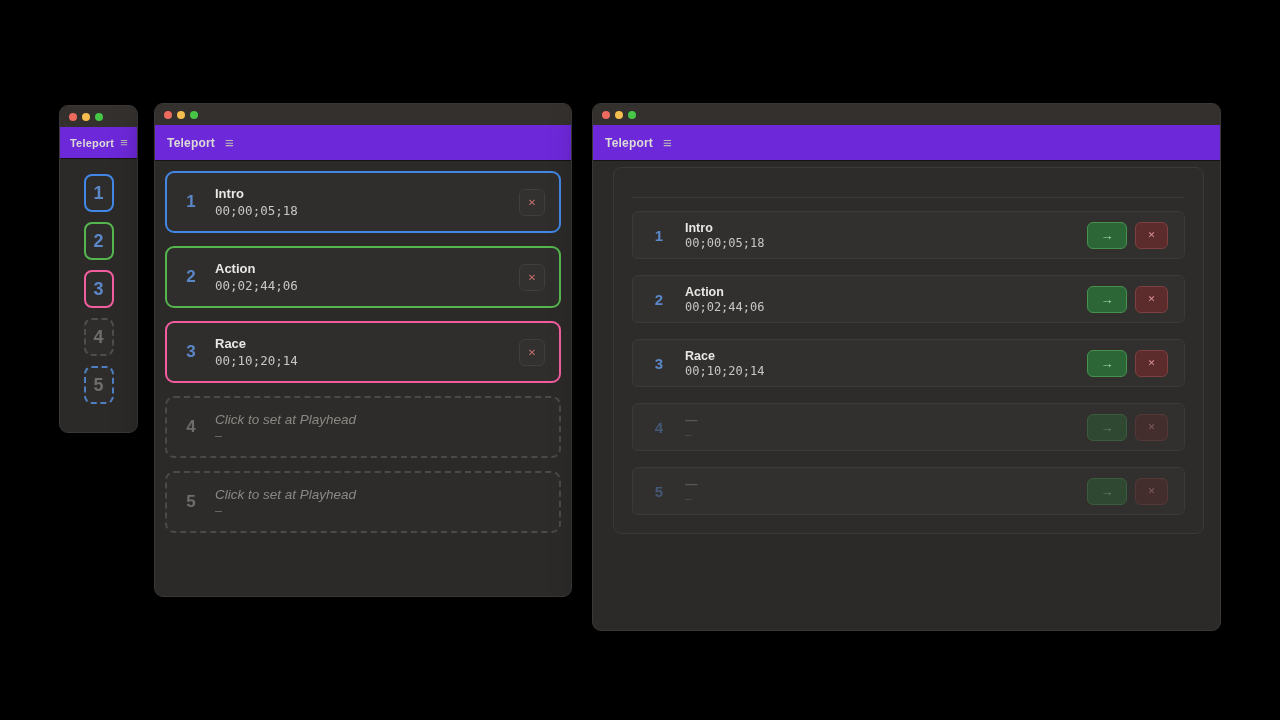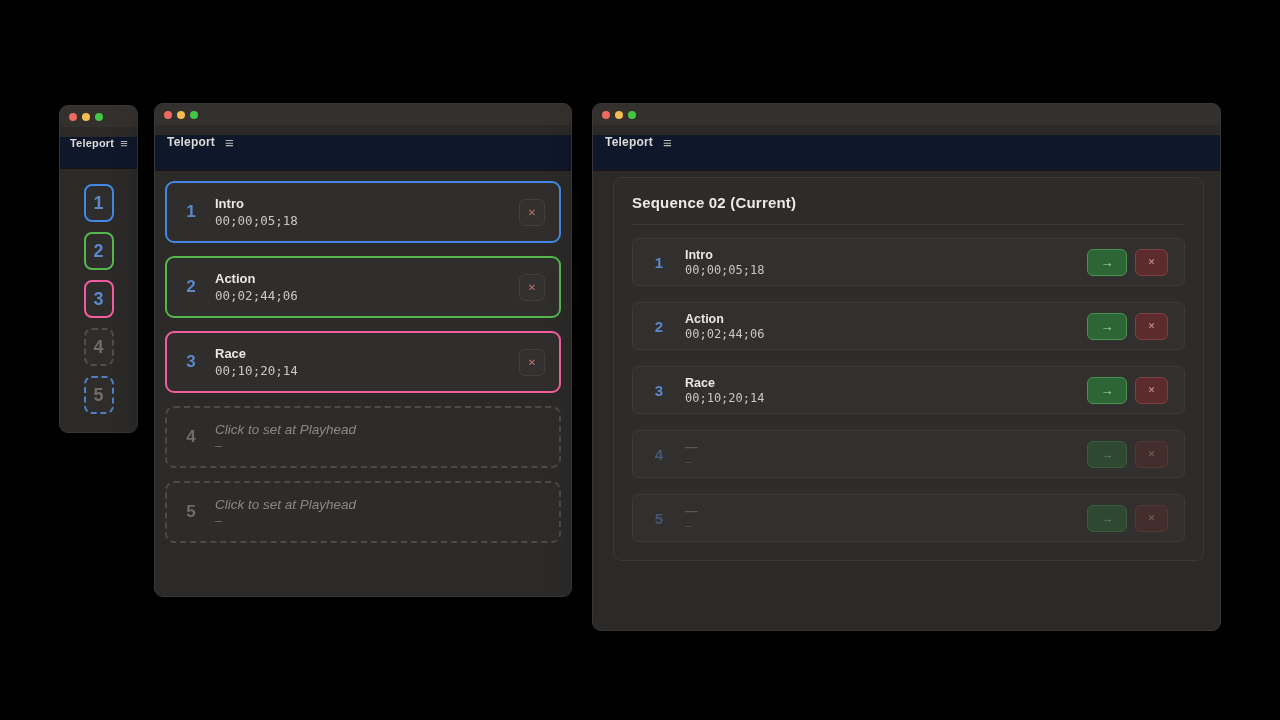--- a/index.html
+++ b/index.html
@@ -11,22 +11,22 @@
 
   
   .titlebar { height:21px; background:#33302d; display:flex; align-items:center;
               padding-left:9px; }
   .lights { display:flex; gap:5px; }
   .light { width:8px; height:8px; border-radius:50%; }
   .light.red    { background:#ee6a5f; }
   .light.yellow { background:#f5bd4f; }
   .light.green  { background:#46c646; }
 
-  .appheader { height:36px; background:#0f172a; border-bottom:1px solid #151413;
-               display:flex; align-items:flex-start; padding:0 12px; gap:10px;margin-top:10px; }
+  .appheader { height:36px; background:#6d28d9; border-bottom:1px solid #151413;
+               display:flex; align-items:center; padding:0 12px; gap:10px; }
   .app-title { font-size:12px; font-weight:bold; color:#dcdad7; letter-spacing:.2px; }
   .menu-icon { font-size:15px; color:#b9b7b4; line-height:1; cursor:default; }
 
   
   #win-compact { left:59px; top:105px; width:79px; height:328px; }
   #win-compact .appheader { height:32px; padding:0 10px; gap:6px; }
   #win-compact .app-title { font-size:11px; }
   #win-compact .menu-icon { font-size:13px; }
   .slot-col { padding-top:15px; display:flex; flex-direction:column; align-items:center; gap:10px; }
   .slot { width:30px; height:38px; border-radius:8px; display:flex; align-items:center;
@@ -194,21 +194,20 @@
       <span class="light yellow"></span>
       <span class="light green"></span>
     </div>
   </div>
   <div class="appheader">
     <span class="app-title">Teleport</span>
     <span class="menu-icon">≡</span>
   </div>
 
   <div class="panel">
-    <div class="panel-heading">Sequence 02 (Current)</div>
     <div class="panel-divider"></div>
 
     <div class="srow">
       <span class="s-num">1</span>
       <div class="s-text">
         <span class="s-label">Intro</span>
         <span class="s-tc">00;00;05;18</span>
       </div>
       <div class="btns">
         <span class="btn goto">

